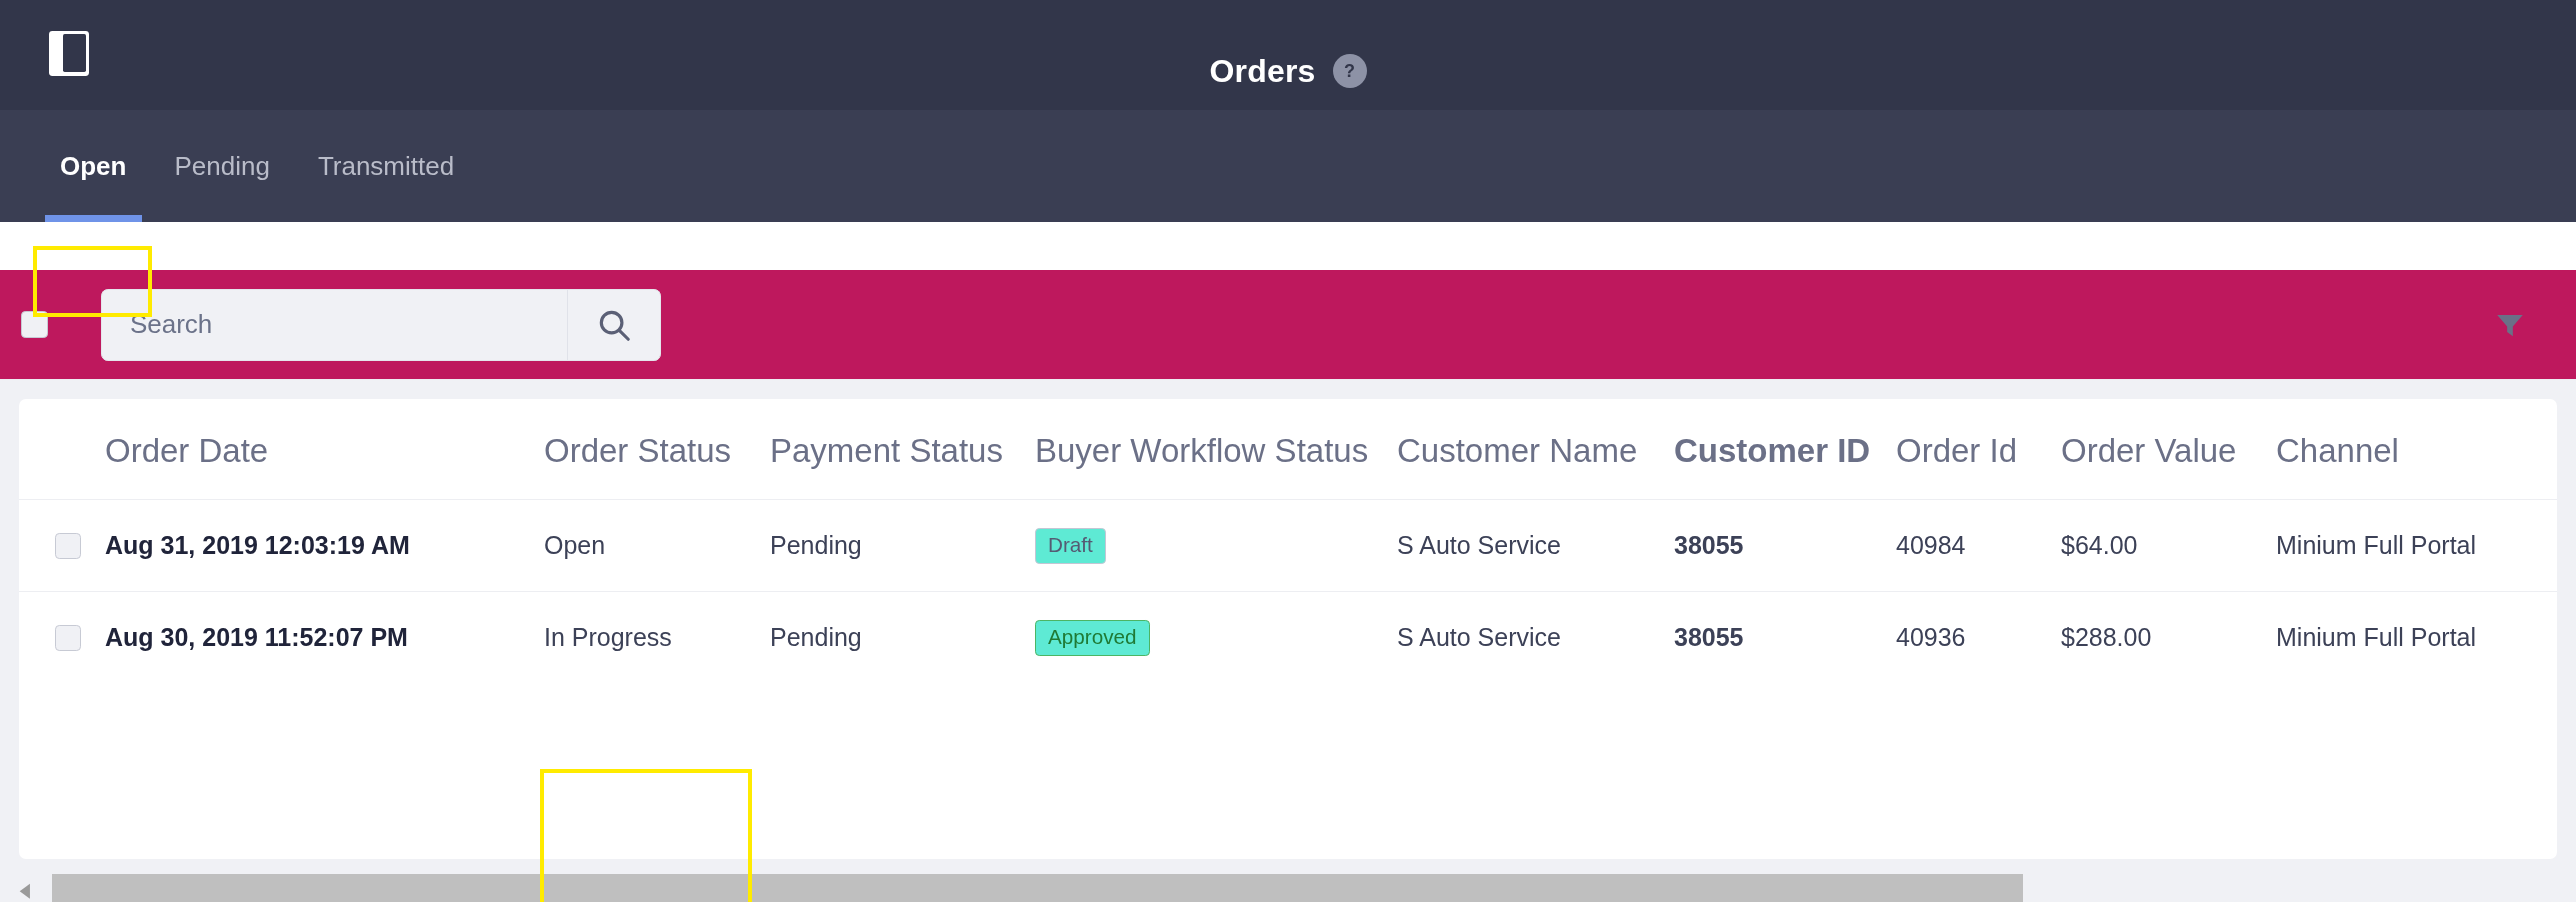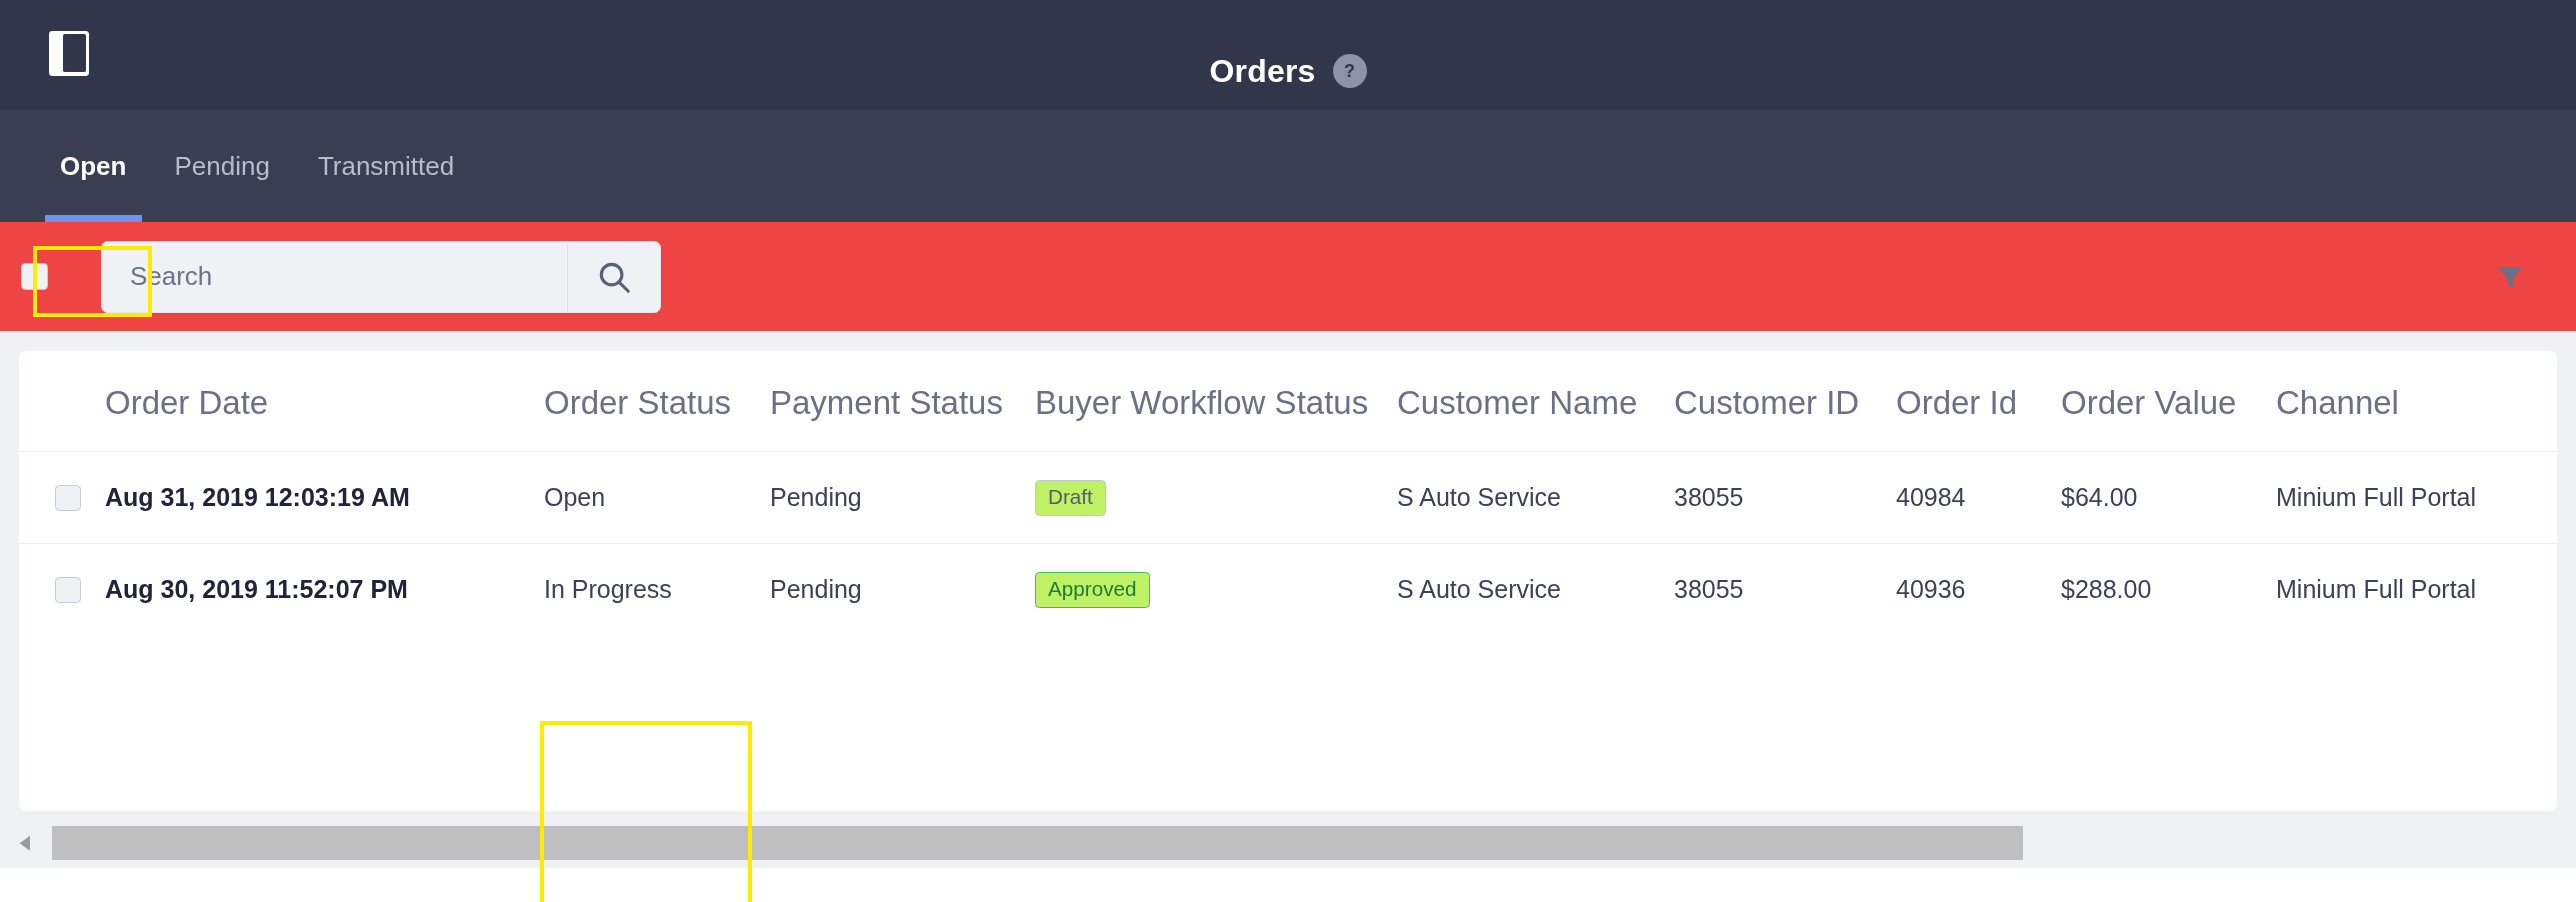--- a/index.html
+++ b/index.html
@@ -108,24 +108,25 @@
     height: 71px;
     border: 4.3px solid #ffeb00;
     pointer-events: none;
     z-index: 30;
   }
 
   
   .toolbar {
     position: relative;
     height: 110px;
-    background: #ef4444;
+    background: #be185d;
     display: flex;
     align-items: center;
     border-bottom: 1.7px solid #edeef2;
+    margin-top: 48px;
   }
   .toolbar-checkbox {
     margin-left: 20.7px;
     width: 27.6px;
     height: 27.6px;
     border: 1.7px solid #c7cad4;
     border-radius: 4.3px;
     background: #f0f1f5;
     cursor: pointer;
   }
@@ -211,21 +212,21 @@
     vertical-align: middle;
   }
   tr.data-row:last-child td { border-bottom: none; }
 
   .col-check  { width: 86px; padding-left: 36px !important; }
   .col-date   { width: 439px; }
   .col-ostat  { width: 226px; }
   .col-pstat  { width: 265px; }
   .col-bwf    { width: 362px; }
   .col-cname  { width: 277px; }
-  .col-cid    { width: 222px; }
+  .col-cid    { width: 222px; font-weight: bold; }
   .col-oid    { width: 165px; }
   .col-oval   { width: 215px; }
   .col-chan   { width: 284px; }
 
   .row-checkbox {
     width: 26px;
     height: 26px;
     border: 1.7px solid #c7cad4;
     border-radius: 4.3px;
     background: #f0f1f5;
@@ -234,21 +235,21 @@
   .cell-date { font-weight: bold; color: #20243a; }
   .cell-muted { color: #3c4157; }
 
   .badge {
     display: inline-block;
     padding: 4.3px 12px 6px 12px;
     border-radius: 4.3px;
     font-size: 20.7px;
     line-height: 1.15;
     border: 1.7px solid;
-    background: #bef264;
+    background: #5eead4;
   }
   .badge-draft    { border-color: #c3c6d4; color: #555b73; }
   .badge-pending  { border-color: #7b9ae0; color: #2a4fb0; }
   .badge-approved { border-color: #4cb564; color: #1f7a35; }
 
   
   .col-annot {
     position: absolute;
     left: 540px;
     top: 389px;

